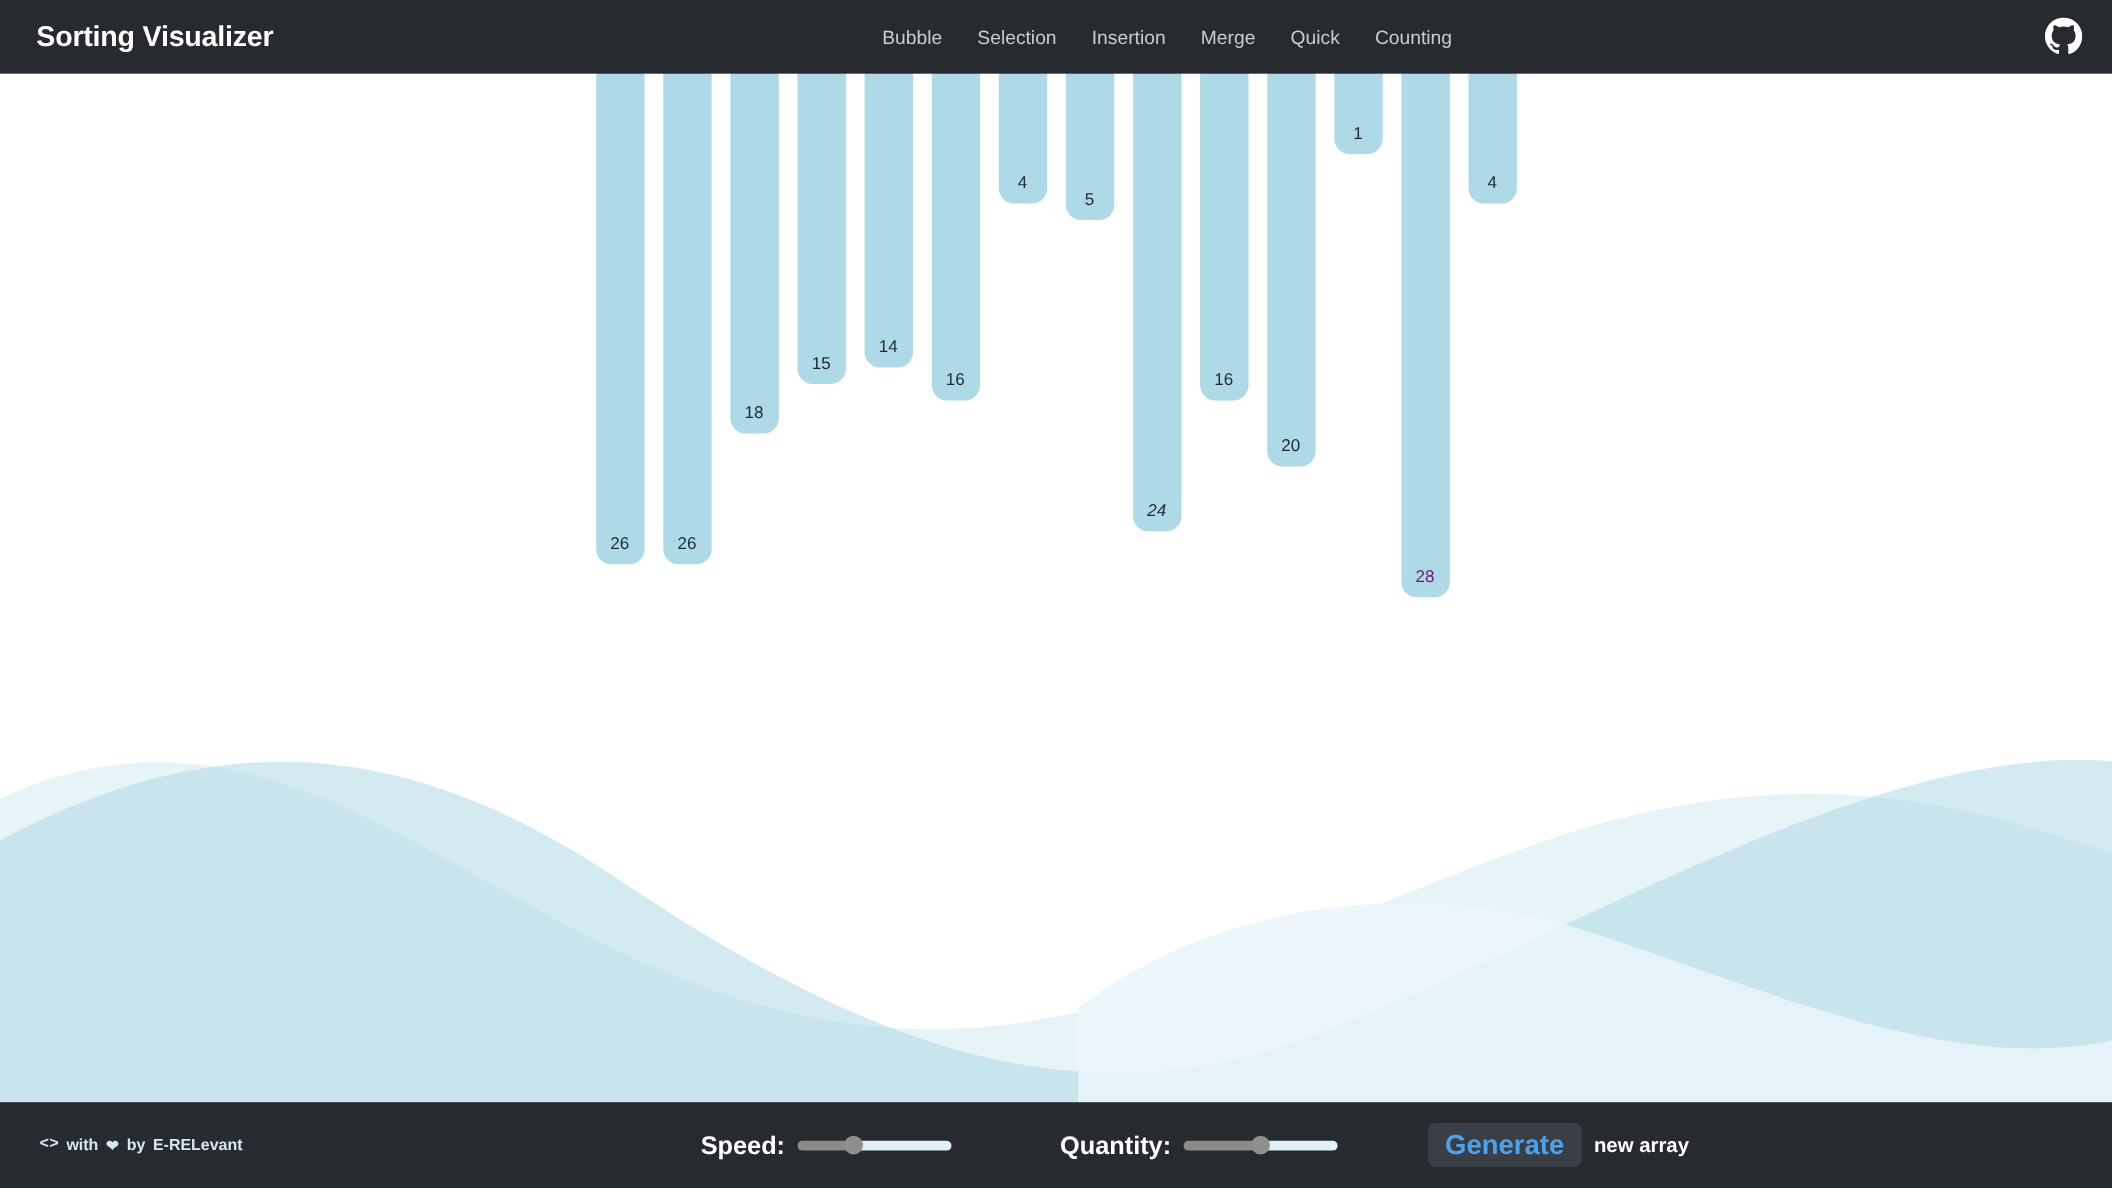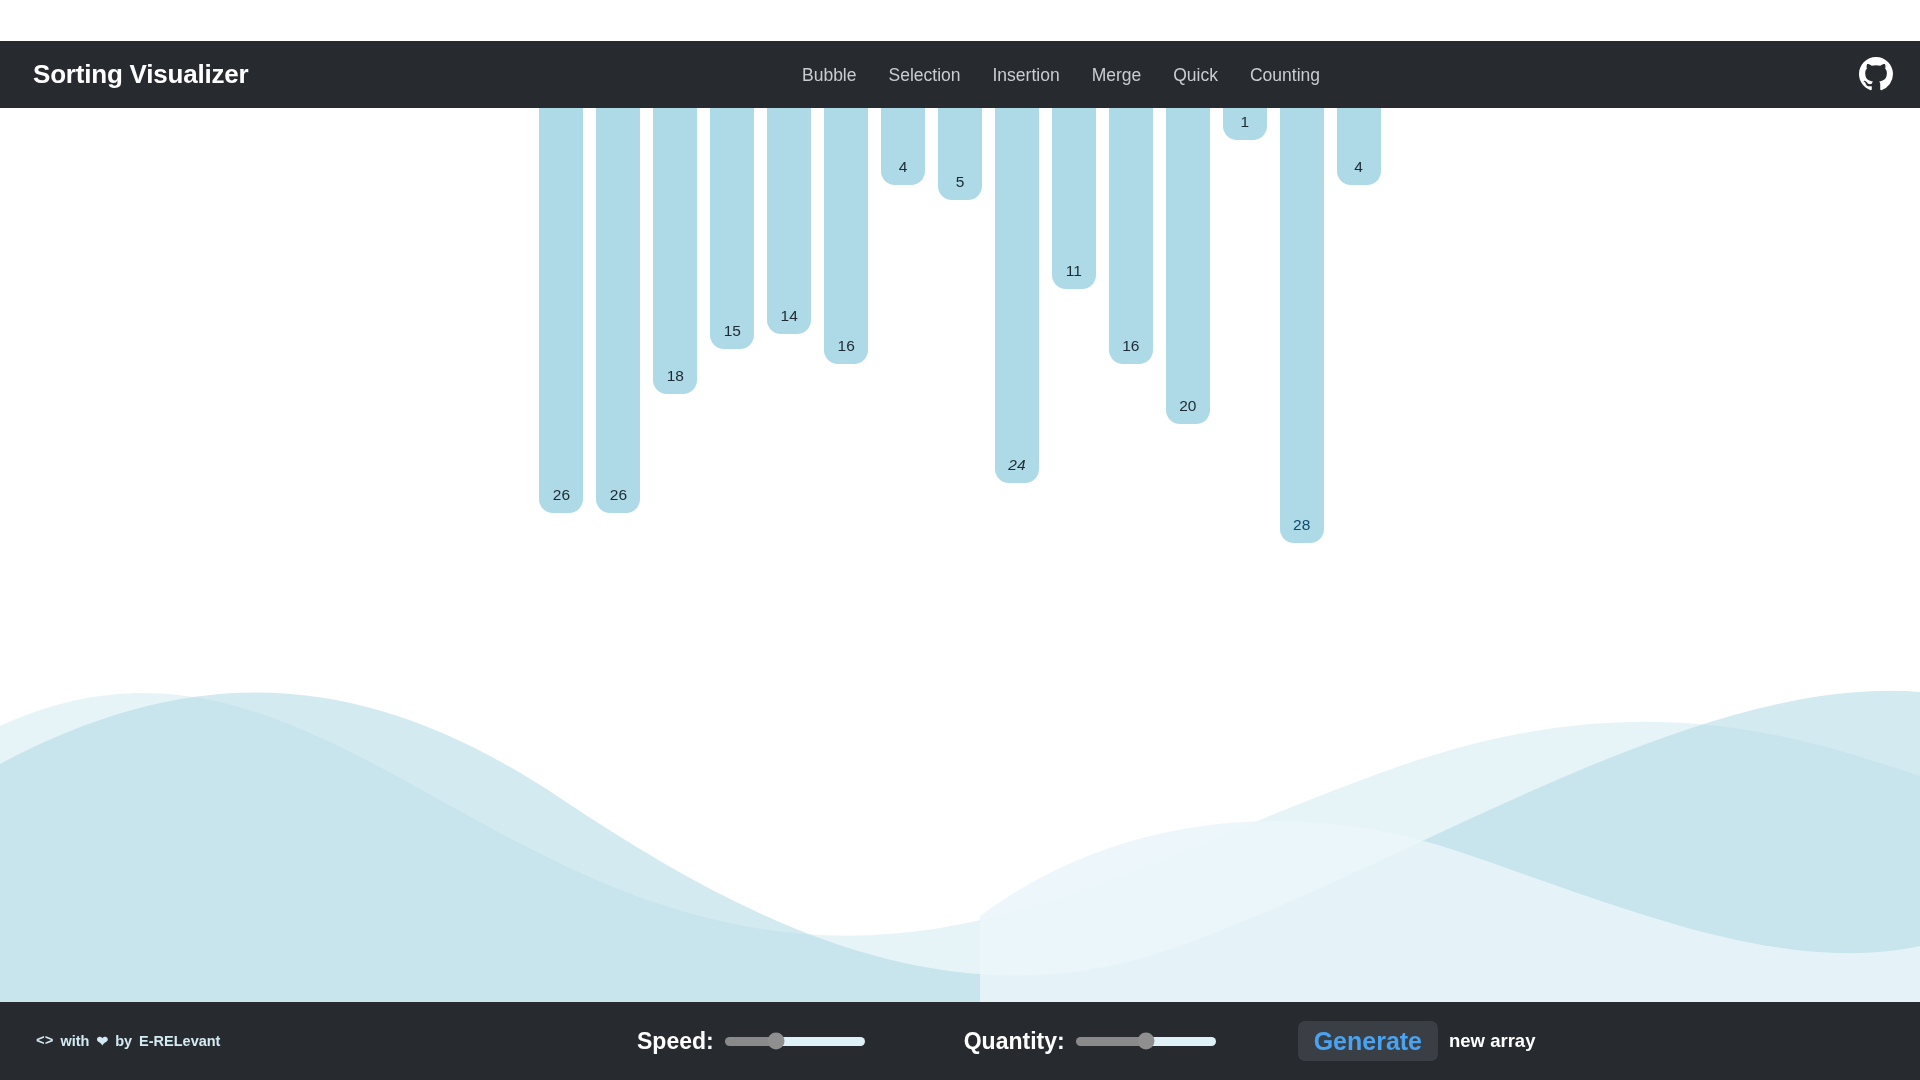--- a/index.html
+++ b/index.html
@@ -10,21 +10,20 @@
     overflow:hidden;
   }
   #app { position:relative; width:1920px; height:1080px; background:#fff; }
 
   
   .navbar {
     position:absolute; top:0; left:0; width:1920px; height:67px;
     background:#272b30;
     display:flex; align-items:center;
     z-index:40;
-    margin-top:41px;
   }
   .brand {
     position:absolute; left:33px; top:14px;
     color:#ffffff; font-size:26px; font-weight:bold;
     letter-spacing:-0.2px; line-height:38px;
     white-space:nowrap;
   }
   .nav-links {
     position:absolute; left:786px; top:21px;
     display:flex; align-items:center; gap:0px;
@@ -197,42 +196,37 @@
           <div class="bar" style="height: 146.643px; background: rgb(174, 217, 230);">
             <span class="bar-val" style="color: rgb(29, 42, 51);">5</span>
           </div>
         </div>
         <div class="bar-cell">
           <div class="bar" style="height: 430.286px; background: rgb(174, 217, 230); font-style: italic;">
             <span class="bar-val" style="color: rgb(29, 42, 51);">24</span>
           </div>
         </div>
         <div class="bar-cell">
-          <div class="bar" style="height: 236.214px; background: rgb(174, 217, 230);">
-            <span class="bar-val" style="color: rgb(29, 42, 51);">11</span>
-          </div>
-        </div>
-        <div class="bar-cell">
           <div class="bar" style="height: 310.857px; background: rgb(174, 217, 230);">
             <span class="bar-val" style="color: rgb(29, 42, 51);">16</span>
           </div>
         </div>
         <div class="bar-cell">
           <div class="bar" style="height: 370.571px; background: rgb(174, 217, 230);">
             <span class="bar-val" style="color: rgb(29, 42, 51);">20</span>
           </div>
         </div>
         <div class="bar-cell">
           <div class="bar" style="height: 86.9286px; background: rgb(174, 217, 230);">
             <span class="bar-val" style="color: rgb(29, 42, 51);">1</span>
           </div>
         </div>
         <div class="bar-cell">
           <div class="bar" style="height: 490px; background: rgb(174, 217, 230);">
-            <span class="bar-val" style="color: #0c4a6e;">28</span>
+            <span class="bar-val" style="color: #701a75;">28</span>
           </div>
         </div>
         <div class="bar-cell">
           <div class="bar" style="height: 131.714px; background: rgb(174, 217, 230);">
             <span class="bar-val" style="color: rgb(29, 42, 51);">4</span>
           </div>
         </div>
       </div>
   </div>
 

